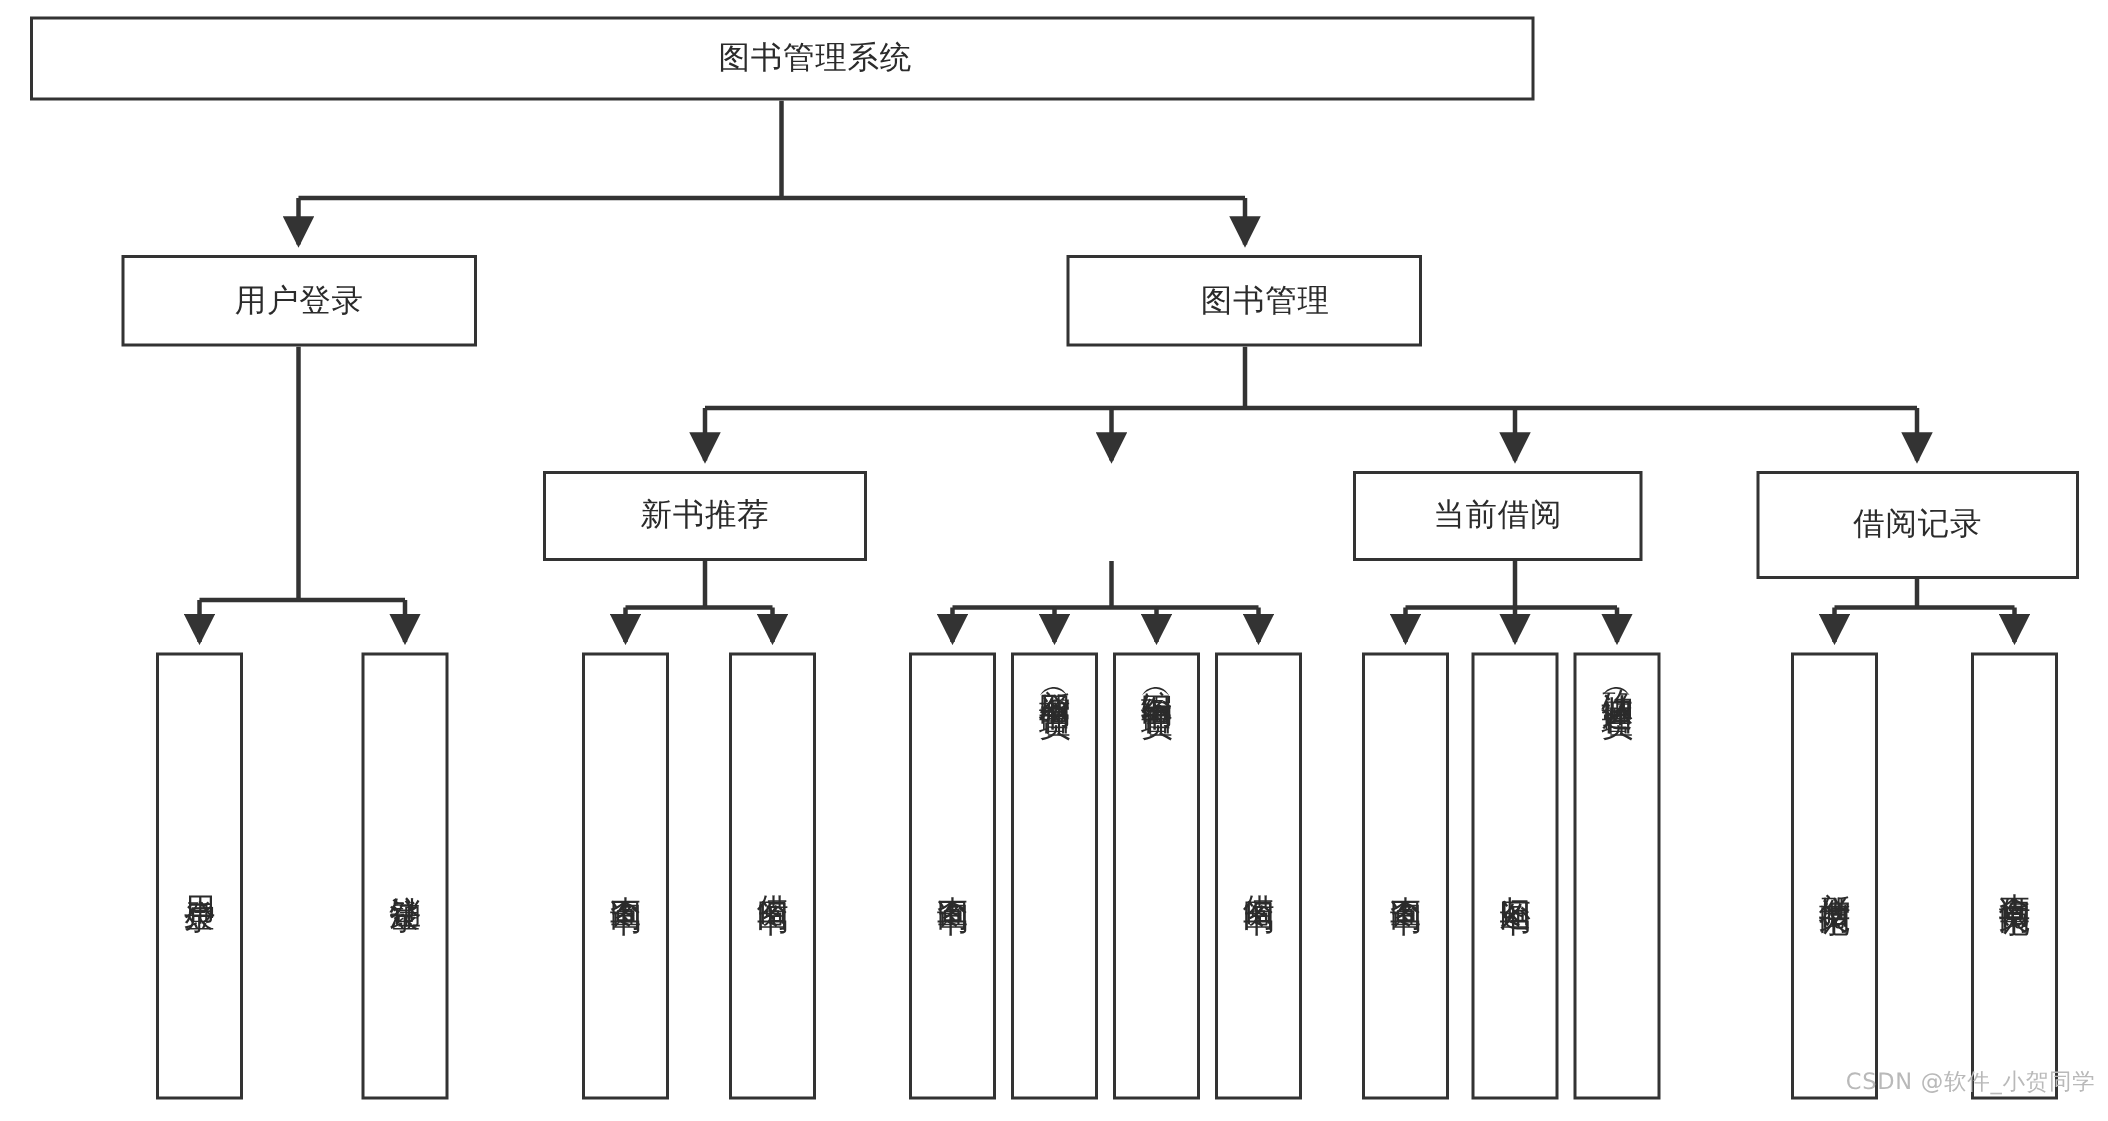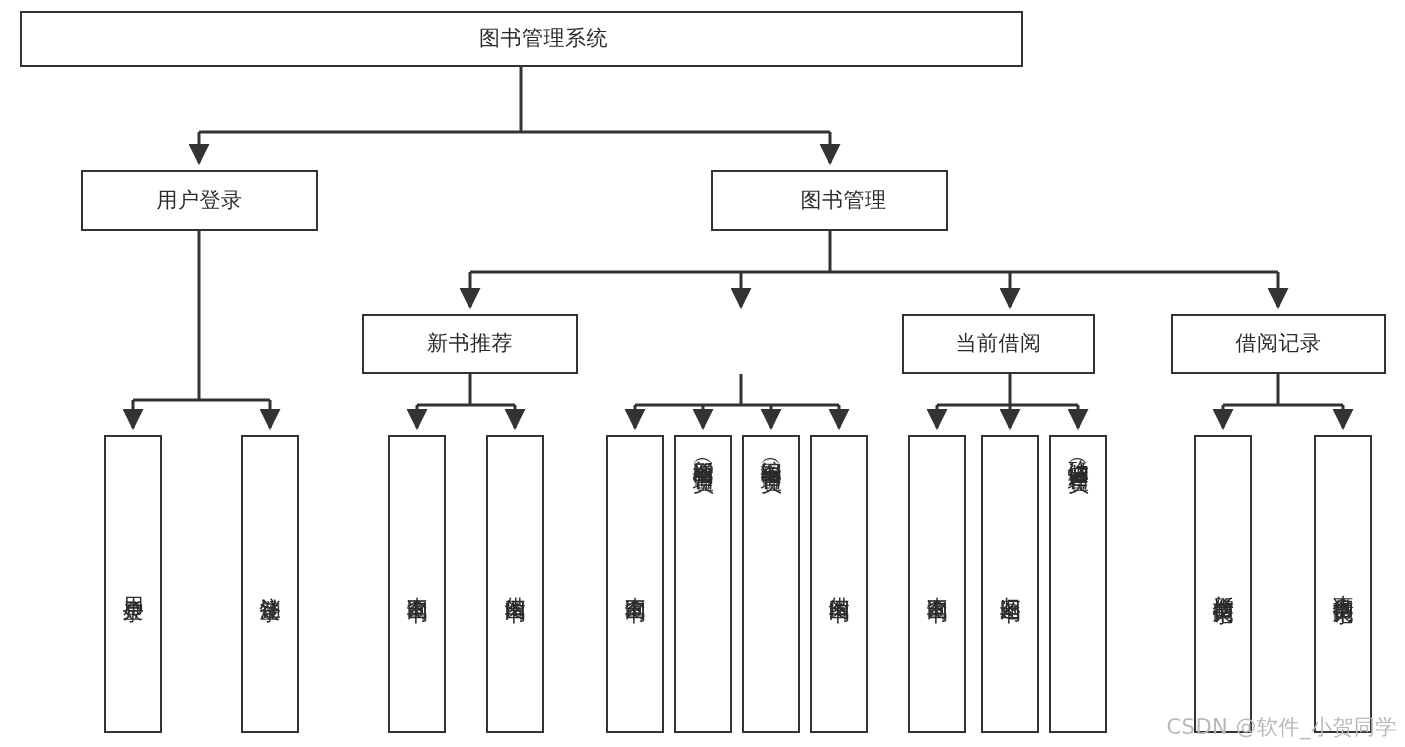--- a/index.html
+++ b/index.html
@@ -62,22 +62,22 @@
     text-align: center;
     max-height: 286px;
   }
   .node-box.vert.center-text {
     align-items: center;
     padding-top: 0;
   }
   .watermark {
     position: absolute;
     right: 8px;
-    bottom: 6px;
-    font-size: 21px;
+    bottom: 16px;
+    font-size: 15px;
     color: #b9b9b9;
     letter-spacing: 0.5px;
     white-space: nowrap;
     user-select: none;
   }
 </style>
 </head>
 <body>
 
 <div id="diagram-root">
@@ -146,21 +146,21 @@
 
   <div class="node-box horiz" style="left:362px; top:314px; width:216px; height:60px;">
     <span class="node-label-h">新书推荐</span>
   </div>
 
 
   <div class="node-box horiz" style="left:902px; top:314px; width:193px; height:60px;">
     <span class="node-label-h">当前借阅</span>
   </div>
 
-  <div class="node-box horiz" style="left:1171px; top:314px; width:215px; height:60px;">
+  <div class="node-box horiz" style="left:1171px; top:314px; width:215px; height:72px;">
     <span class="node-label-h">借阅记录</span>
   </div>
 
   <div class="node-box vert center-text" style="left:104px; top:435px; width:58px; height:298px;">
     <span class="node-label-v">用户登录</span>
   </div>
 
   <div class="node-box vert center-text" style="left:241px; top:435px; width:58px; height:298px;">
     <span class="node-label-v">注销登录</span>
   </div>

